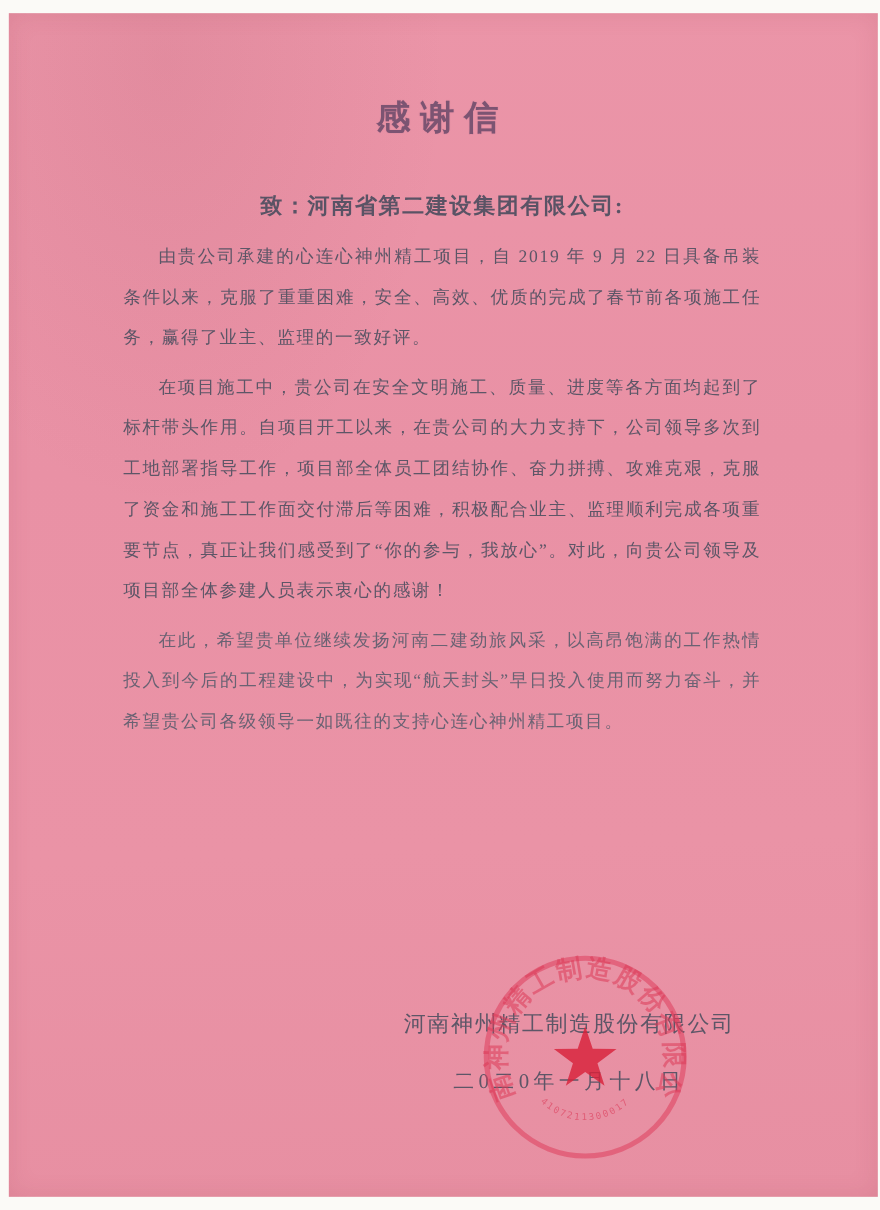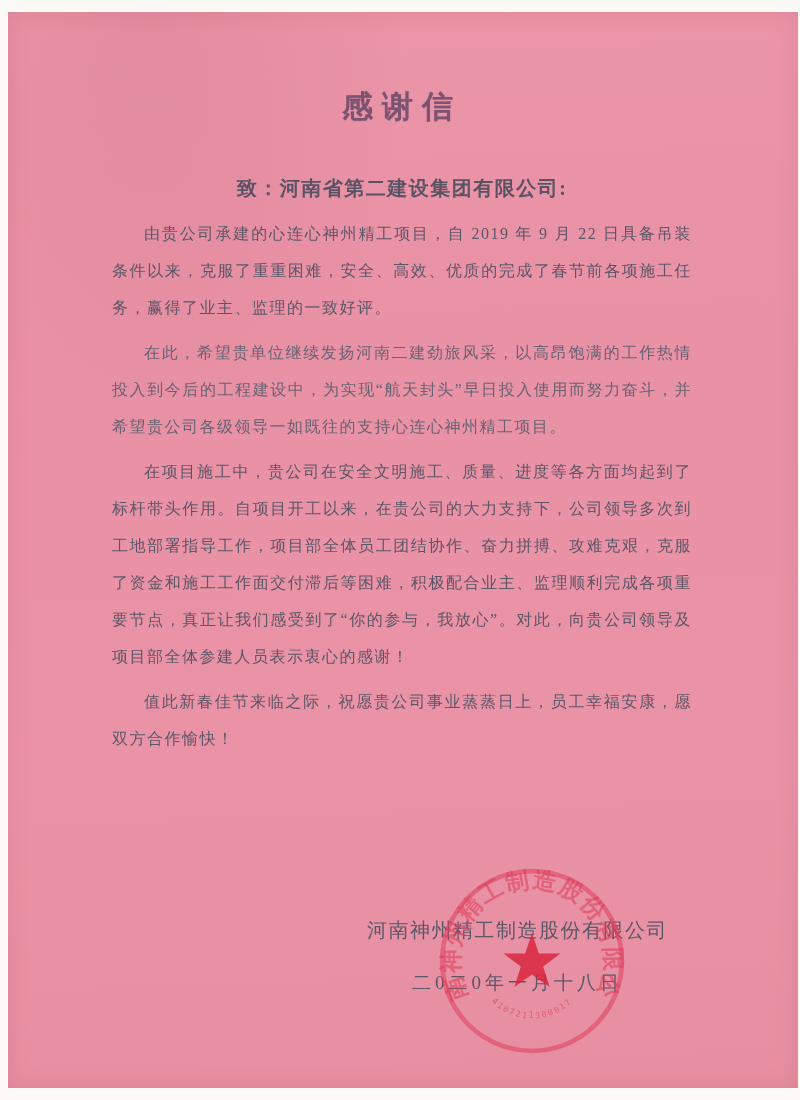--- a/index.html
+++ b/index.html
@@ -108,23 +108,22 @@
 <body>
 
 <div class="scan-page">
   <div class="paper">
 
     <h1 class="title">感谢信</h1>
 
     <p class="salutation">致：河南省第二建设集团有限公司:</p>
 
     <p class="para">由贵公司承建的心连心神州精工项目，自 2019 年 9 月 22 日具备吊装条件以来，克服了重重困难，安全、高效、优质的完成了春节前各项施工任务，赢得了业主、监理的一致好评。</p>
+    <p class="para">在项目施工中，贵公司在安全文明施工、质量、进度等各方面均起到了标杆带头作用。自项目开工以来，在贵公司的大力支持下，公司领导多次到工地部署指导工作，项目部全体员工团结协作、奋力拼搏、攻难克艰，克服了资金和施工工作面交付滞后等困难，积极配合业主、监理顺利完成各项重要节点，真正让我们感受到了“你的参与，我放心”。对此，向贵公司领导及项目部全体参建人员表示衷心的感谢！</p>
     <p class="para light">在此，希望贵单位继续发扬河南二建劲旅风采，以高昂饱满的工作热情投入到今后的工程建设中，为实现“航天封头”早日投入使用而努力奋斗，并希望贵公司各级领导一如既往的支持心连心神州精工项目。</p>
-    <p class="para">在项目施工中，贵公司在安全文明施工、质量、进度等各方面均起到了标杆带头作用。自项目开工以来，在贵公司的大力支持下，公司领导多次到工地部署指导工作，项目部全体员工团结协作、奋力拼搏、攻难克艰，克服了资金和施工工作面交付滞后等困难，积极配合业主、监理顺利完成各项重要节点，真正让我们感受到了“你的参与，我放心”。对此，向贵公司领导及项目部全体参建人员表示衷心的感谢！</p>
-    <p class="para">值此新春佳节来临之际，祝愿贵公司事业蒸蒸日上，员工幸福安康，愿双方合作愉快！</p>
 
     <div class="sig-block">
       <p class="signature">河南神州精工制造股份有限公司</p>
       <p class="date">二0二0年一月十八日</p>
     </div>
 
     <svg class="stamp" viewBox="0 0 220 220" aria-hidden="true">
       <defs>
         <path id="seal-arc-top" d="M 36.7 136.7 A 78 78 0 1 1 183.3 136.7"></path>
         <path id="seal-arc-bottom" d="M 55 138 A 62 62 0 0 0 165 138"></path>

